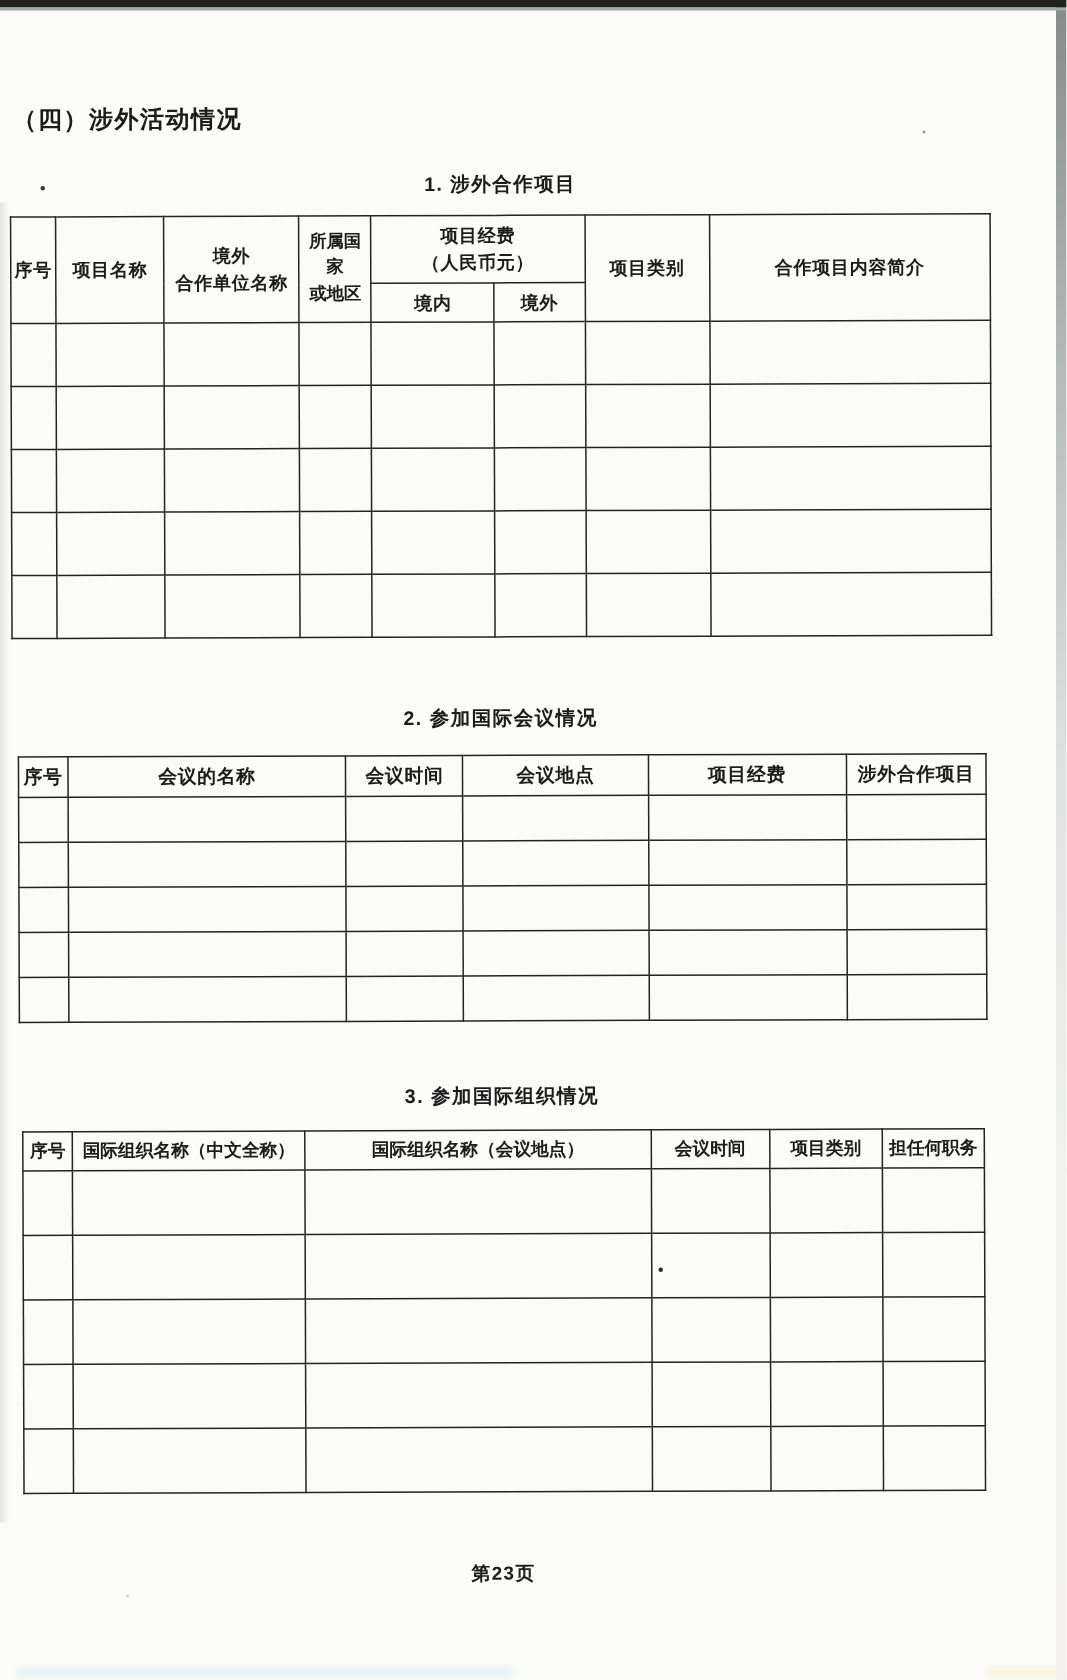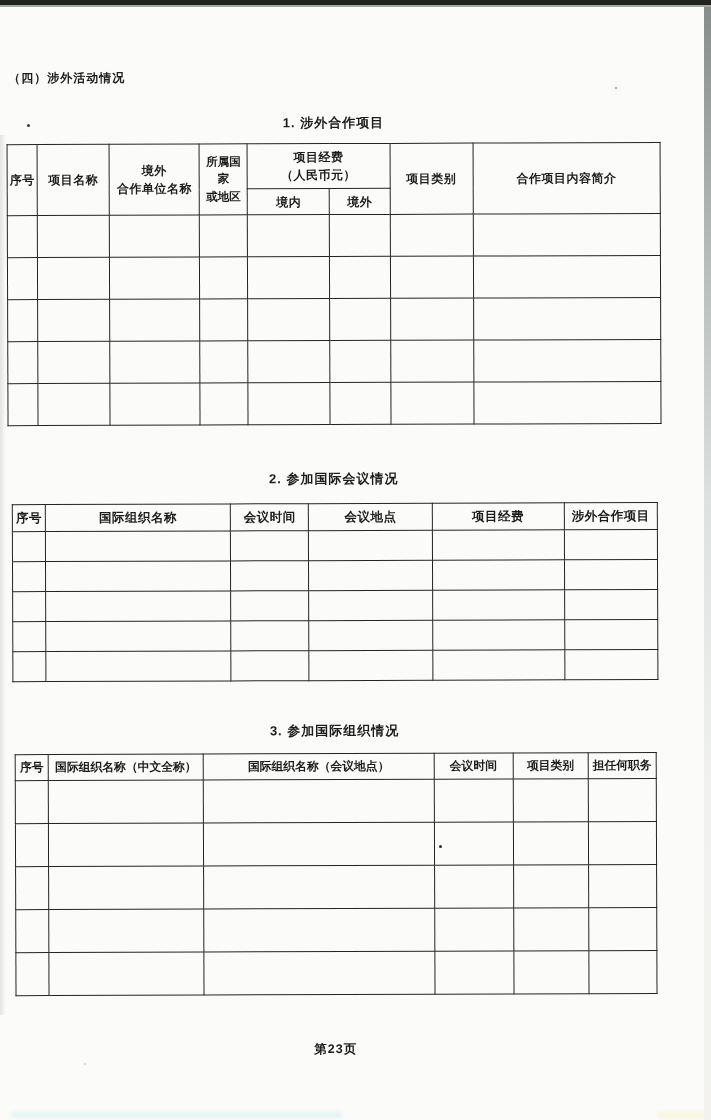--- a/index.html
+++ b/index.html
@@ -20,21 +20,21 @@
   .smudge-br{position:absolute;left:658px;top:1112px;width:50px;height:6px;background:rgba(246,240,200,0.6);filter:blur(2px);}
   .speck{position:absolute;border-radius:50%;}
   .speck-a{left:27px;top:124px;width:3px;height:3px;background:#3c3c3c;}
   .speck-b{left:439px;top:845px;width:3px;height:3px;background:#2e2e2e;}
   .speck-c{left:615px;top:87px;width:2px;height:2px;background:#9b9b9b;}
   .speck-d{left:84px;top:1063px;width:2px;height:2px;background:#cfd4d2;}
 
   
   .sheet{position:absolute;inset:0;transform:rotate(-0.2deg);transform-origin:50% 50%;}
 
-  .heading{position:absolute;left:10px;top:69px;font-size:12px;font-weight:bold;letter-spacing:1px;}
+  .heading{position:absolute;left:10px;top:69px;font-size:16px;font-weight:bold;letter-spacing:1px;}
   .tbl-title{position:absolute;text-align:center;font-size:13px;font-weight:bold;letter-spacing:1px;}
   #title1{left:8px;top:114px;width:654px;}
   #title2{left:12px;top:470px;width:644px;}
   #title3{left:14px;top:722px;width:640px;}
   .pagenum{position:absolute;left:14px;top:1041px;width:640px;text-align:center;font-size:12.5px;font-weight:bold;letter-spacing:1px;}
 
   table{position:absolute;border-collapse:collapse;table-layout:fixed;}
   th,td{border:1.8px solid #242424;padding:0 1px;}
   th{font-weight:bold;text-align:center;vertical-align:middle;line-height:1.5;white-space:nowrap;overflow:visible;}
   .pre{white-space:pre-line;}
@@ -165,21 +165,21 @@
       <col style="width:33px">
         <col style="width:185px">
         <col style="width:78px">
       <col style="width:123px">
         <col style="width:132px">
         <col style="width:93px">
     </colgroup>
     <thead>
       <tr>
         <th>序号</th>
-        <th>国际组织名称</th>
+        <th>会议的名称</th>
         <th>会议时间</th>
         <th>会议地点</th>
         <th>项目经费</th>
         <th>涉外合作项目</th>
       </tr>
     </thead>
     <tbody>
         <tr>
           <td></td>
           <td></td>

